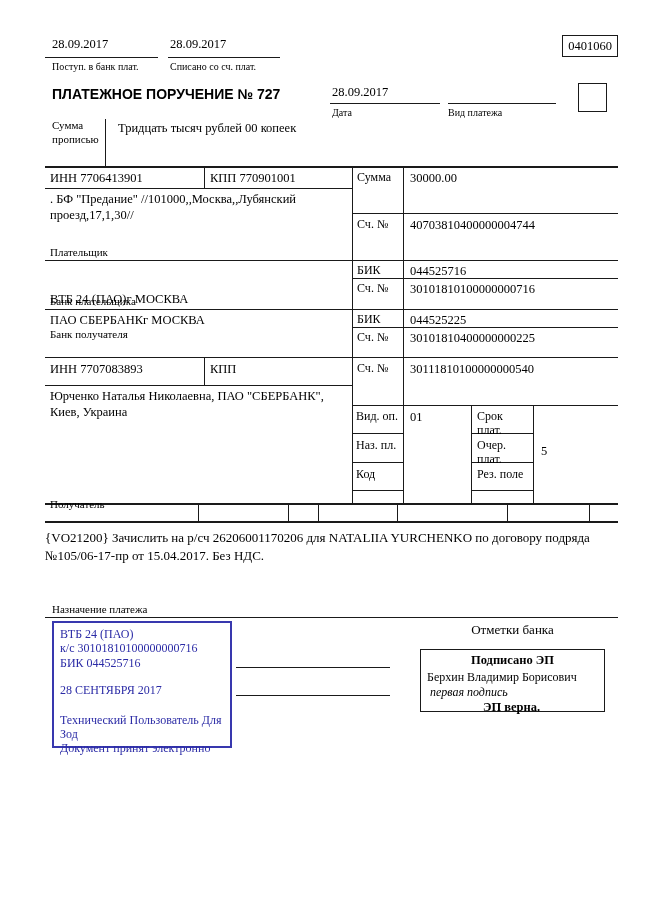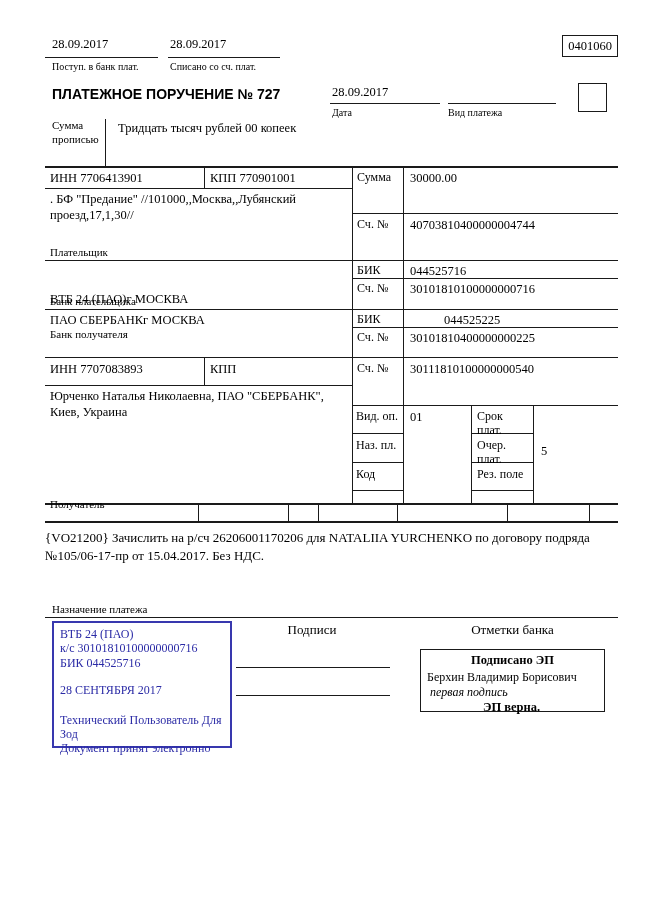--- a/index.html
+++ b/index.html
@@ -94,21 +94,21 @@
 
   <div class="abs t" style="left:50px;top:263px;margin-top:28px;">ВТБ 24 (ПАО)г МОСКВА</div>
   <div class="abs cell-lbl" style="left:357px;top:264px;">БИК</div>
   <div class="abs t" style="left:410px;top:263px;">044525716</div>
   <div class="abs cell-lbl" style="left:357px;top:282px;">Сч. №</div>
   <div class="abs t" style="left:410px;top:281px;">30101810100000000716</div>
   <div class="abs lbl" style="left:50px;top:295px;">Банк плательщика</div>
 
   <div class="abs t" style="left:50px;top:312px;">ПАО СБЕРБАНКг МОСКВА</div>
   <div class="abs cell-lbl" style="left:357px;top:313px;">БИК</div>
-  <div class="abs t" style="left:410px;top:312px;margin-left:34px;">044525225</div>
+  <div class="abs t" style="left:410px;top:312px;">044525225</div>
   <div class="abs cell-lbl" style="left:357px;top:331px;">Сч. №</div>
   <div class="abs t" style="left:410px;top:330px;">30101810400000000225</div>
   <div class="abs lbl" style="left:50px;top:328px;">Банк получателя</div>
 
   <div class="abs t nw" style="left:50px;top:361px;">ИНН 7707083893</div>
   <div class="abs t nw" style="left:210px;top:361px;">КПП</div>
   <div class="abs cell-lbl" style="left:357px;top:362px;">Сч. №</div>
   <div class="abs t" style="left:410px;top:361px;">30111810100000000540</div>
   <div class="abs t" style="left:50px;top:388px;width:285px;">Юрченко Наталья Николаевна, ПАО "СБЕРБАНК", Киев, Украина</div>
 
@@ -128,21 +128,20 @@
   <div class="stamp" style="left:52px;top:621px;width:180px;height:127px;">
     <div>ВТБ 24 (ПАО)</div>
     <div>к/с 30101810100000000716</div>
     <div>БИК 044525716</div>
     <div style="margin-top:13px;">28 СЕНТЯБРЯ 2017</div>
     <div style="margin-top:15px;">Технический Пользователь Для</div>
     <div>Зод</div>
     <div>Документ принят электронно</div>
   </div>
 
-  <div class="abs center" style="left:232px;top:622px;width:160px;font-size:13px;">Подписи</div>
   <div class="hl" style="left:236px;top:667px;width:154px;"></div>
   <div class="hl" style="left:236px;top:695px;width:154px;"></div>
 
   <div class="abs center" style="left:420px;top:622px;width:185px;font-size:13px;">Отметки банка</div>
   <div class="box" style="left:420px;top:649px;width:185px;height:63px;">
     <div class="center b" style="margin-top:3px;font-size:12.5px;">Подписано ЭП</div>
     <div style="margin:2px 0 0 6px;font-size:12px;">Берхин Владимир Борисович</div>
     <div class="i" style="margin:0 0 0 9px;font-size:12px;">первая подпись</div>
     <div class="b" style="margin:0 0 0 62px;font-size:12.5px;">ЭП верна.</div>
   </div>

